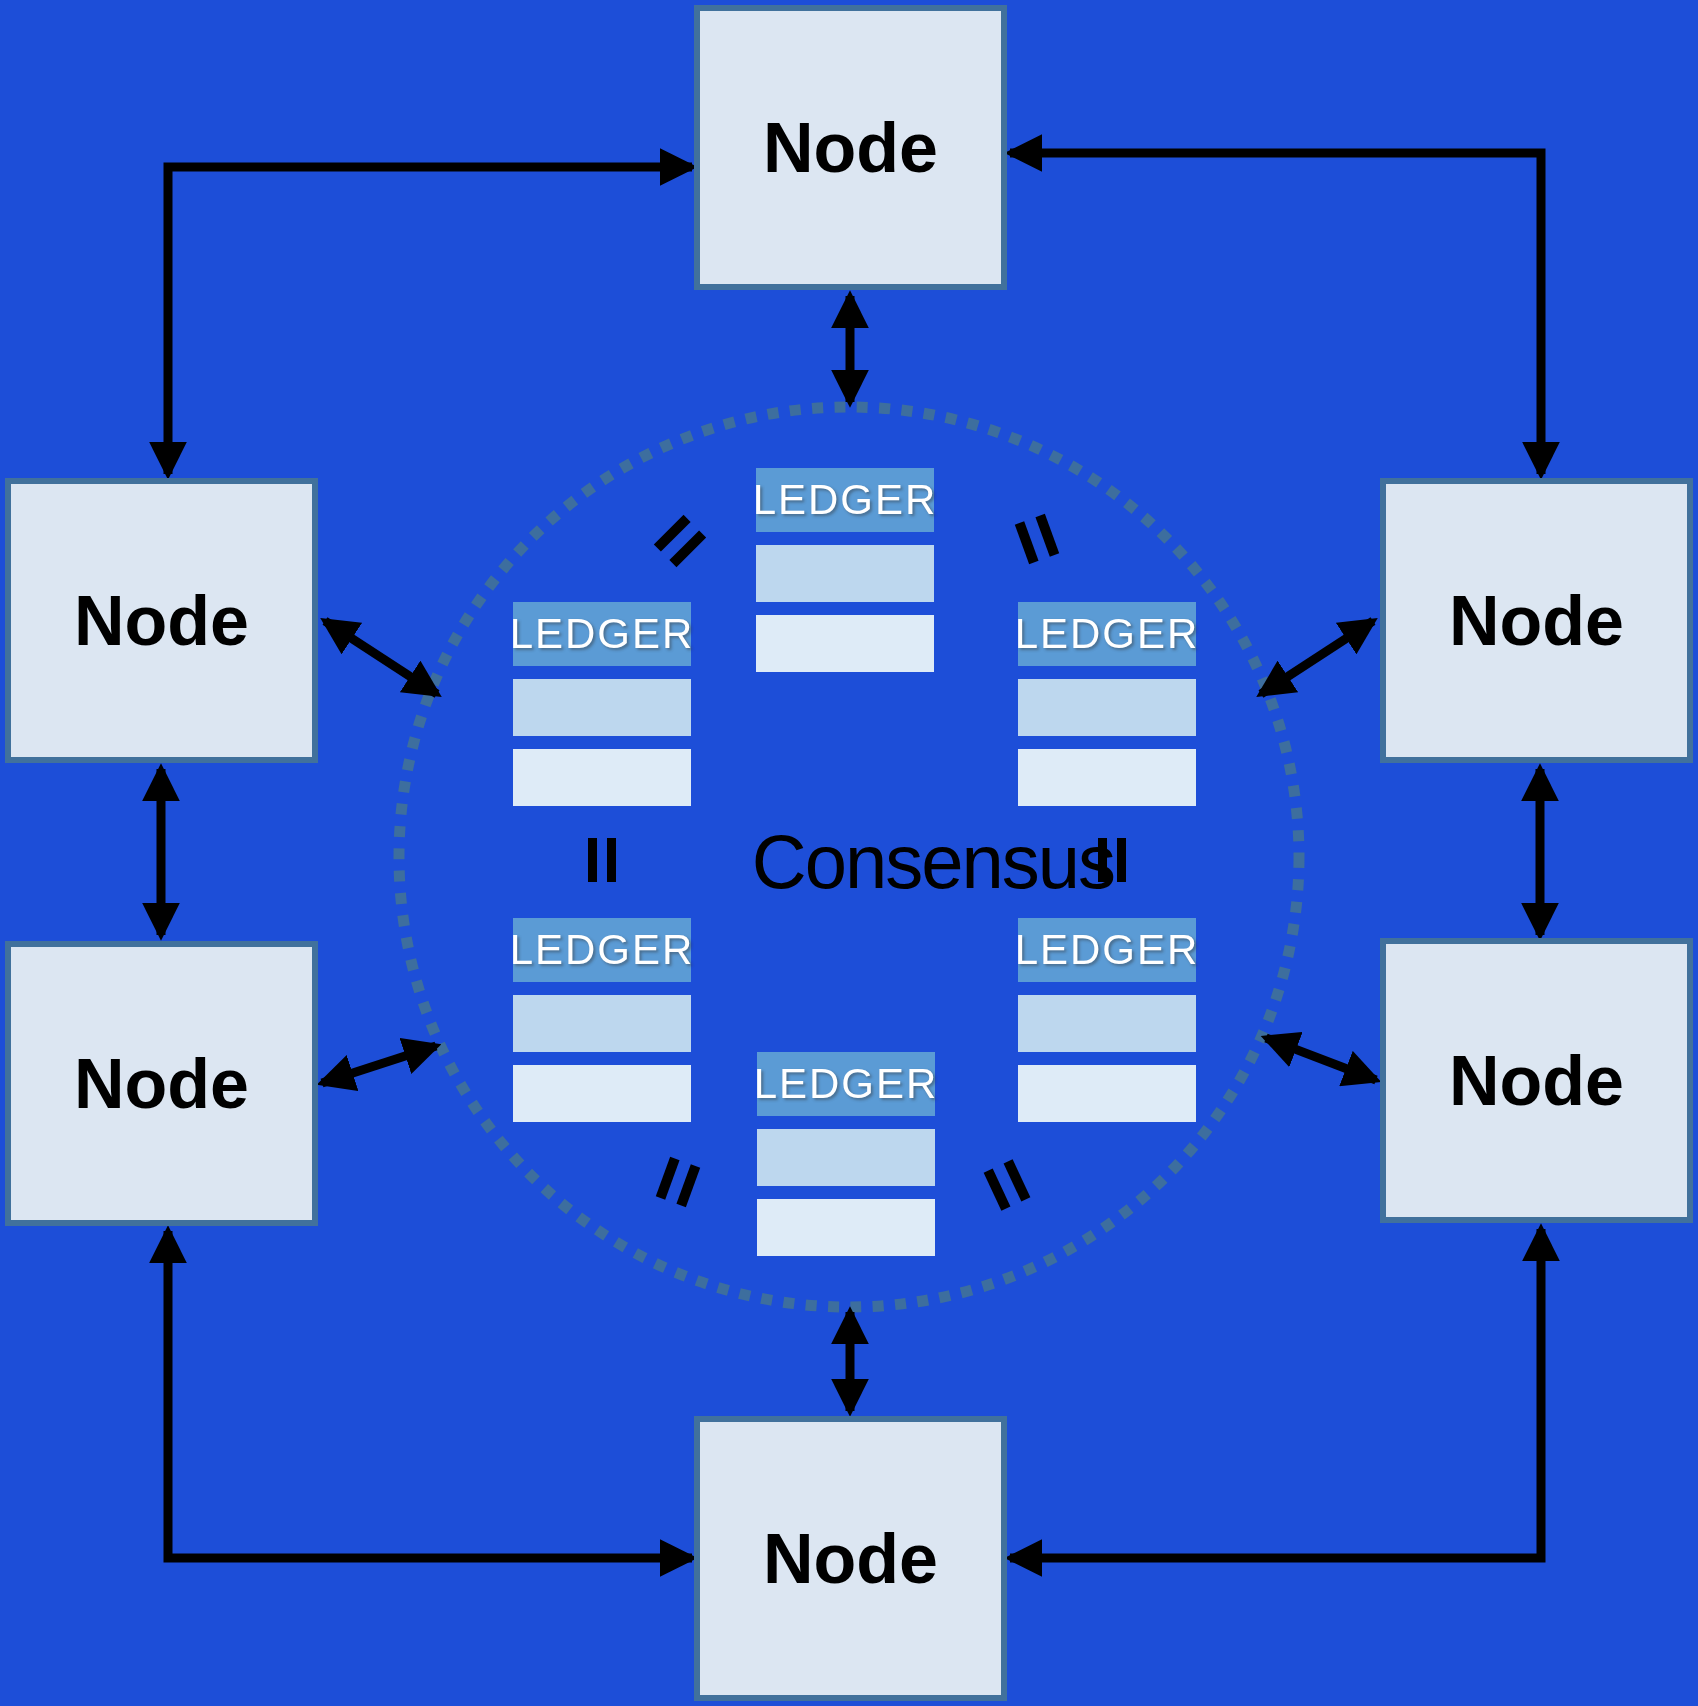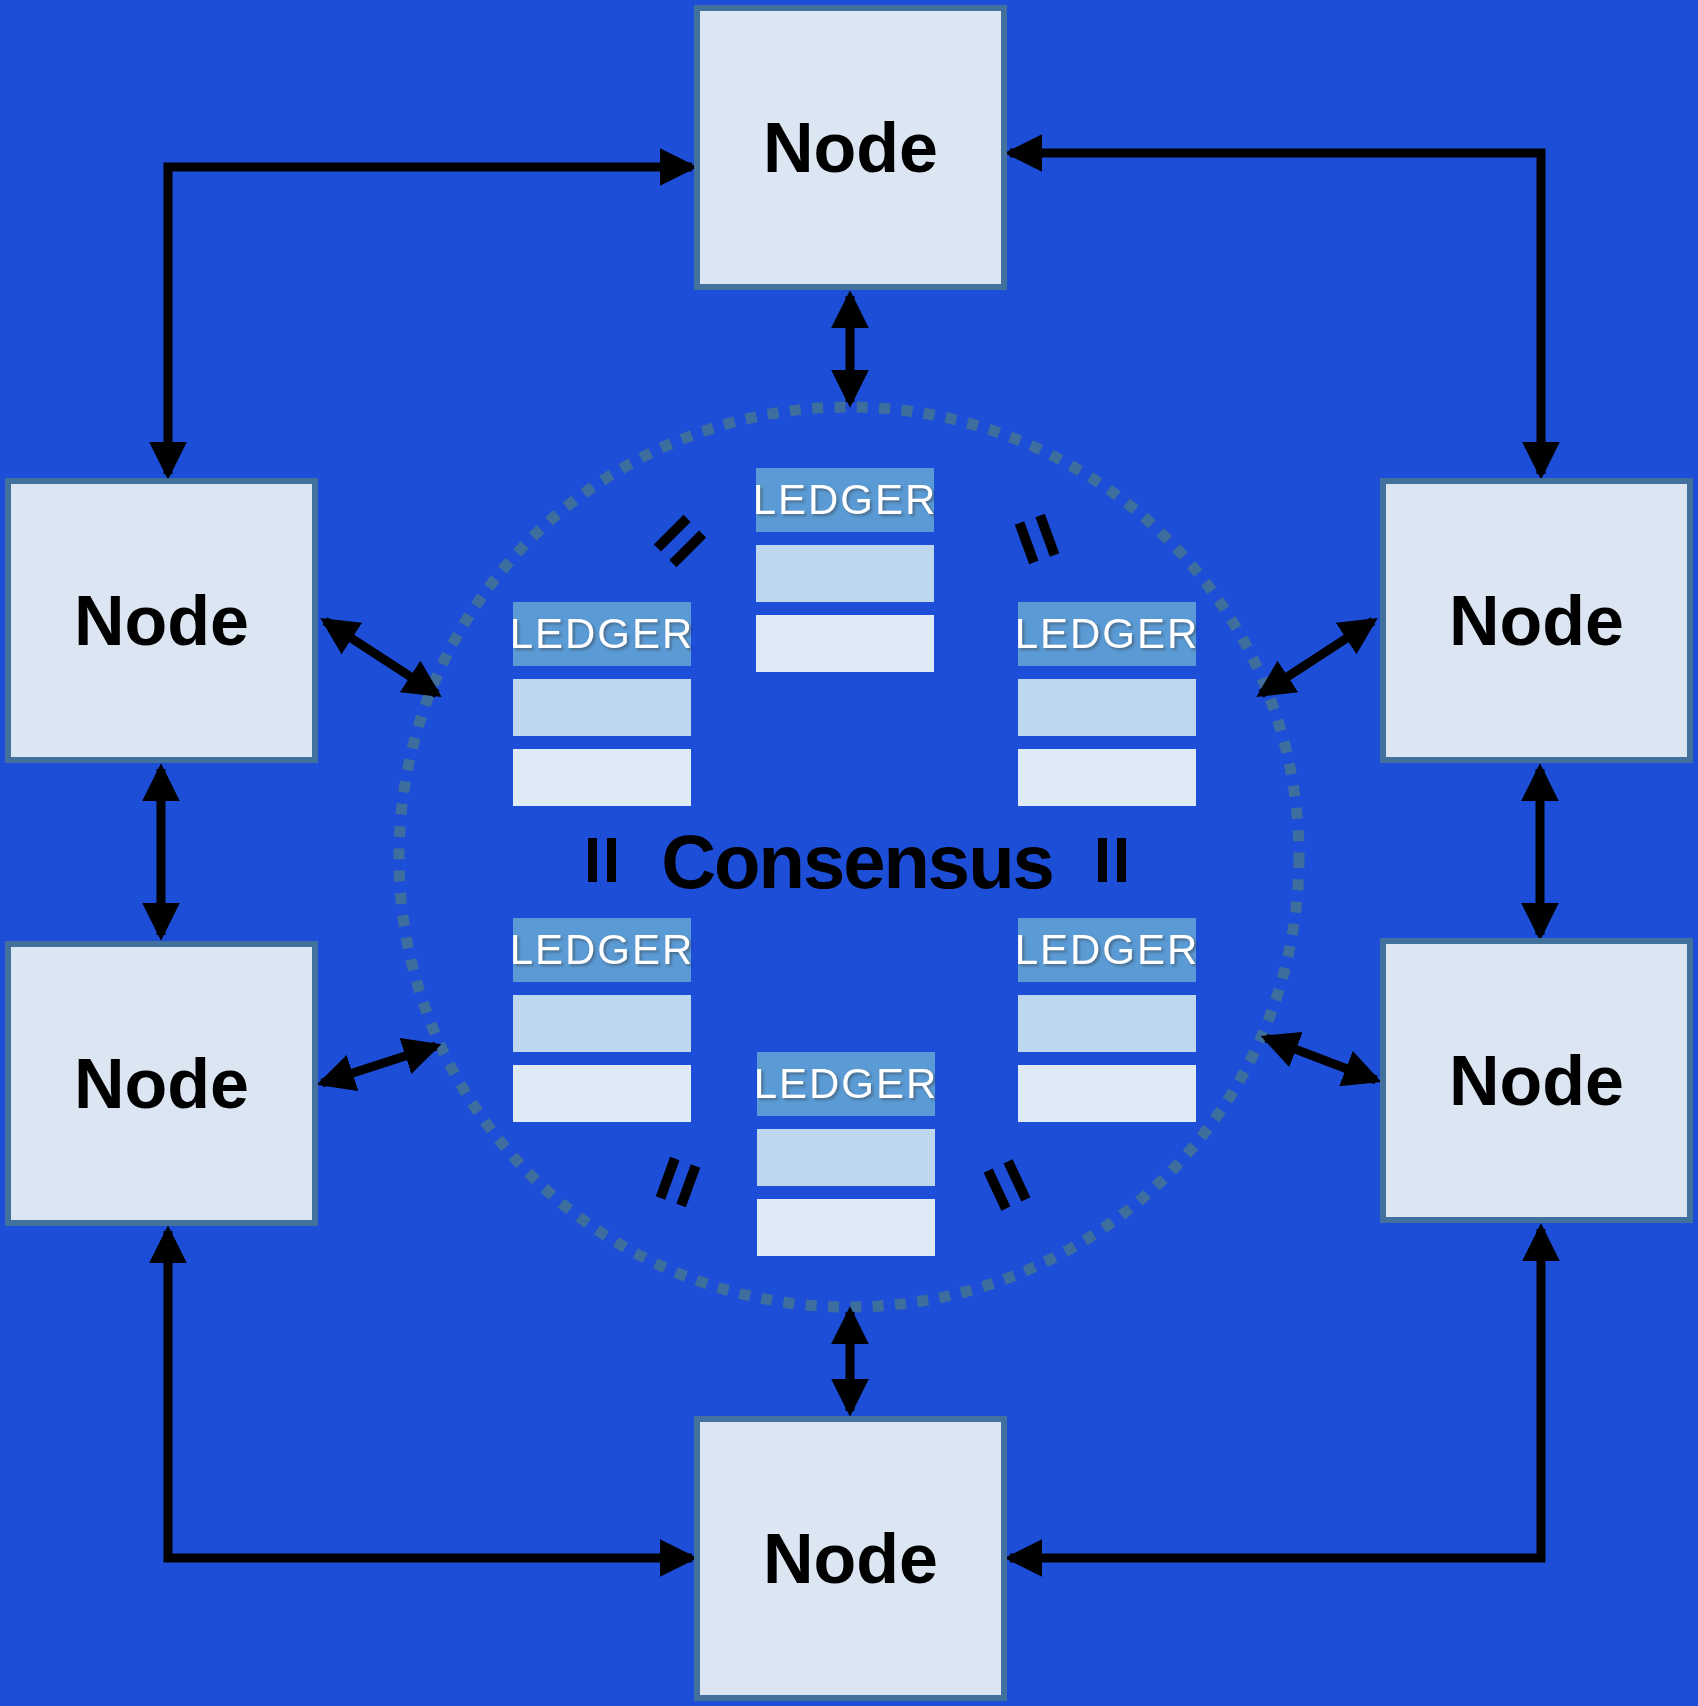--- a/index.html
+++ b/index.html
@@ -39,22 +39,22 @@
     color:var(--ledger-text,#fff);
     font-size:42px;letter-spacing:2px;
     text-shadow:2px 2px 3px rgba(50,50,50,.45);
   }
   .ledger-row{height:57px;margin-bottom:13px;}
   .ledger-row.r1{background:var(--ledger-row-1,#bdd7ee);}
   .ledger-row.r2{background:var(--ledger-row-2,#deebf7);}
 
   .consensus{
     position:absolute;left:600px;top:818px;width:514px;
-    text-align:center;
-    font-size:76px;font-weight:700;color:var(--text,#000);
+    text-align:right;
+    font-size:76px;font-weight:400;color:var(--text,#000);
     letter-spacing:-2px;
   }
 
   .equals{
     position:absolute;
     display:flex;flex-direction:column;
   }
   .equals i{display:block;background:var(--arrow,#000);}
   .equals.mid{width:44px;gap:10px;}
   .equals.mid i{height:9px;width:44px;}

